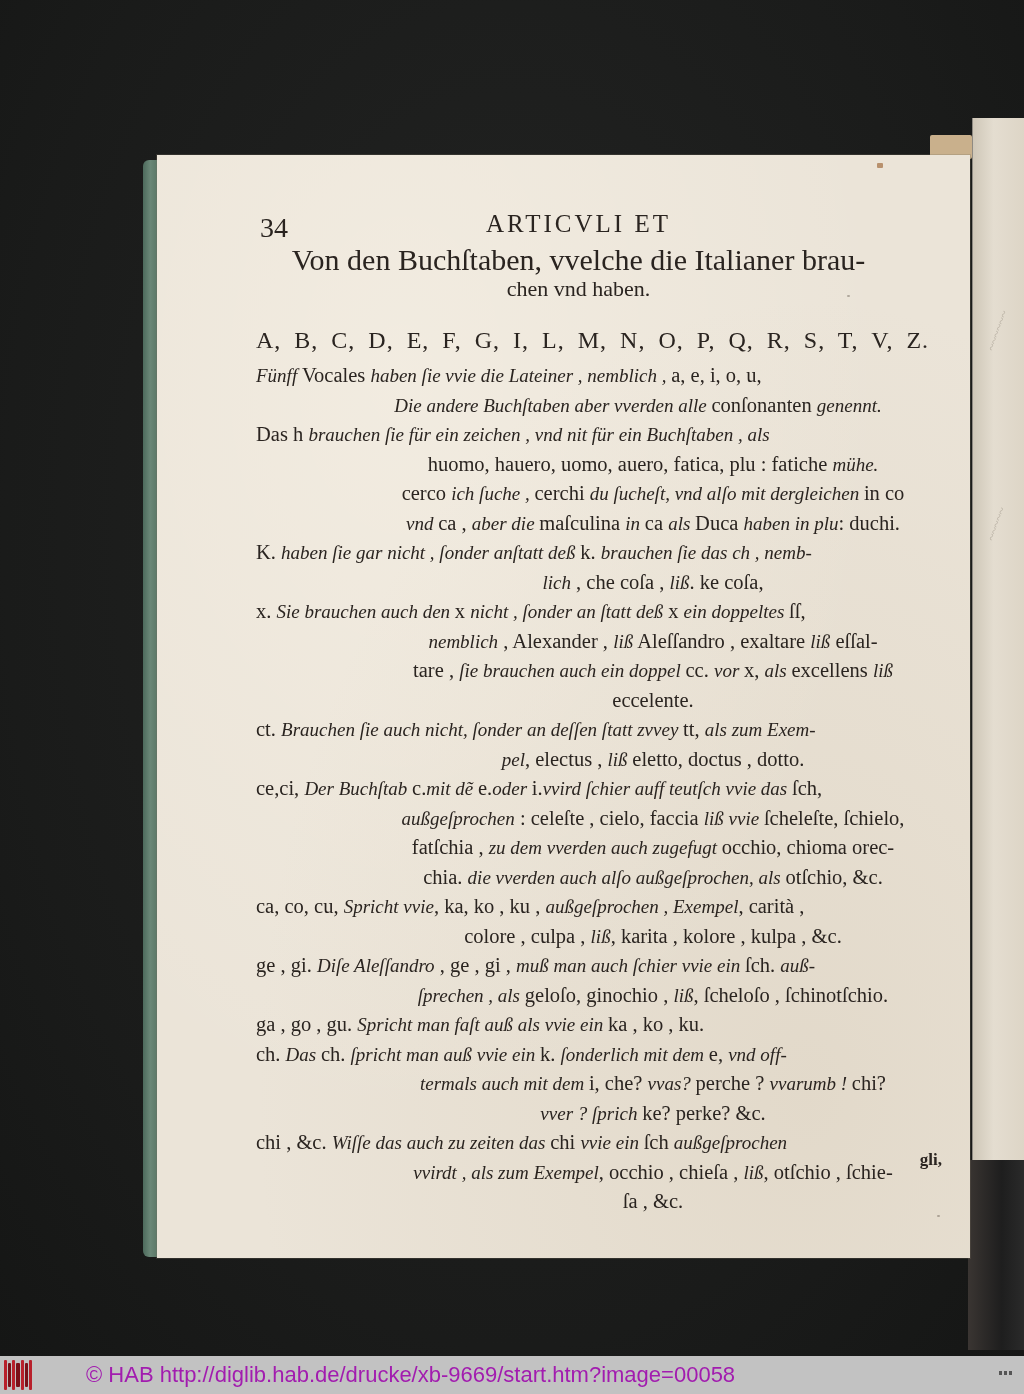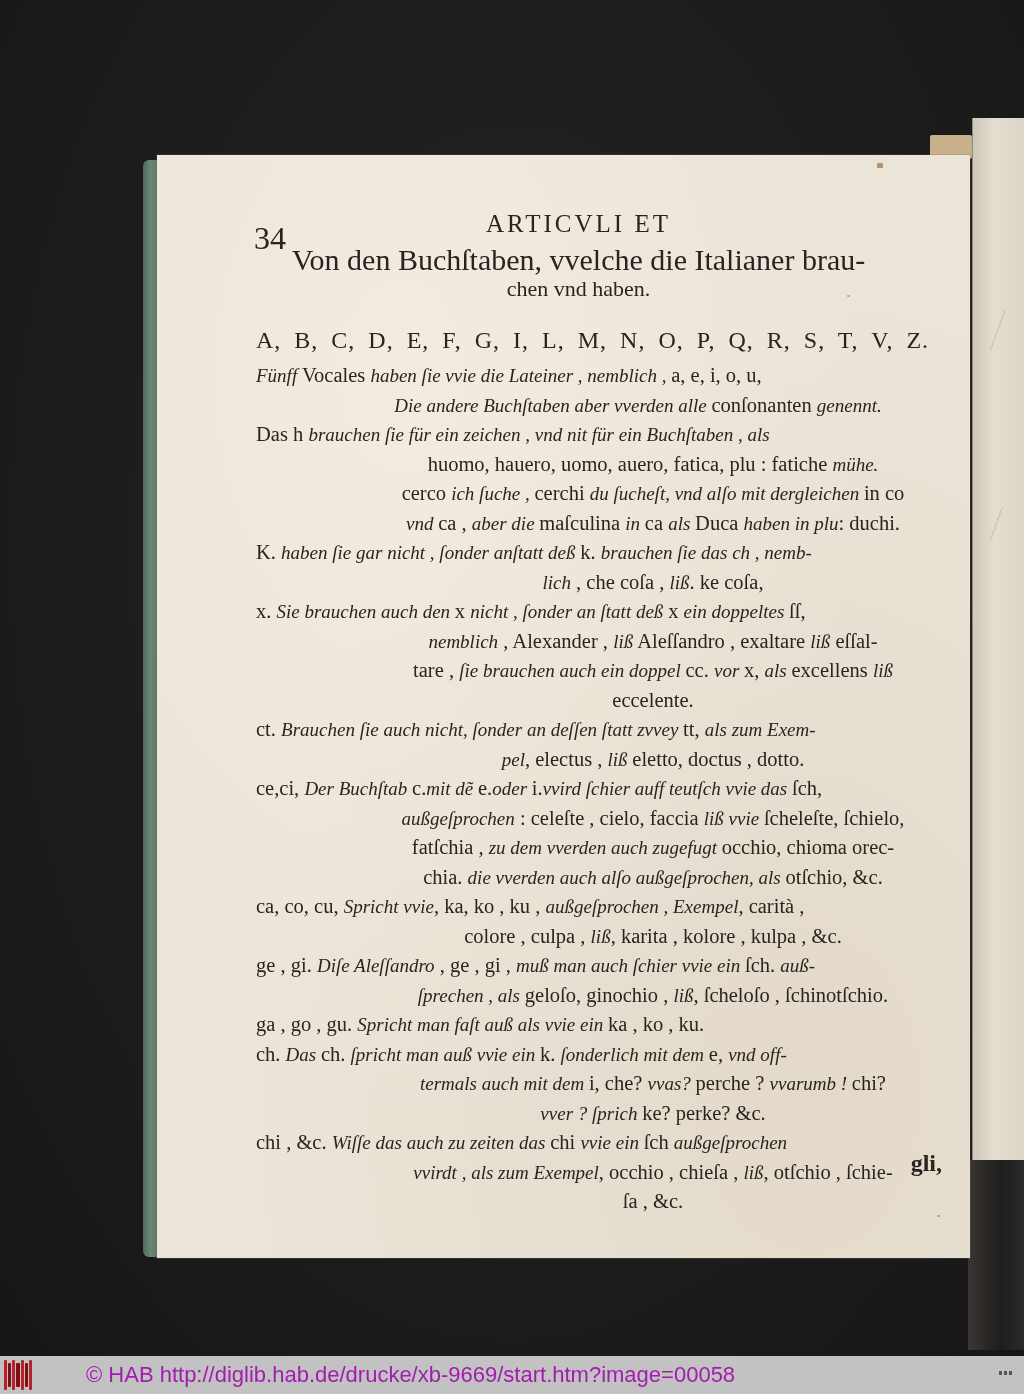--- a/index.html
+++ b/index.html
@@ -82,24 +82,23 @@
       color: #2a2420;
     }
     .page-header {
       position: absolute;
       left: 0; top: 55px;
       width: 100%;
       height: 40px;
     }
     .page-number {
       position: absolute;
-      left: 97px;
+      left: 103px;
       top: 2px;
-      font-size: 32px;
-      margin-top: 8px;
+      font-size: 28px;
     }
     .running-head {
       position: absolute;
       left: 0; right: 0;
       top: 0;
       text-align: center;
       font-size: 25px;
       letter-spacing: 3px;
       padding-left: 30px;
     }
@@ -151,21 +150,21 @@
       text-align: center;
     }
     .it {
       font-style: italic;
       font-size: 19px;
     }
     .catchword {
       position: absolute;
       right: 28px;
       top: 995px;
-      font-size: 24px;
+      font-size: 17px;
       font-weight: bold;
     }
     .speck {
       position: absolute;
       width: 3px; height: 2px;
       background: rgba(90,80,70,0.4);
       border-radius: 1px;
     }
     
     .footer {

